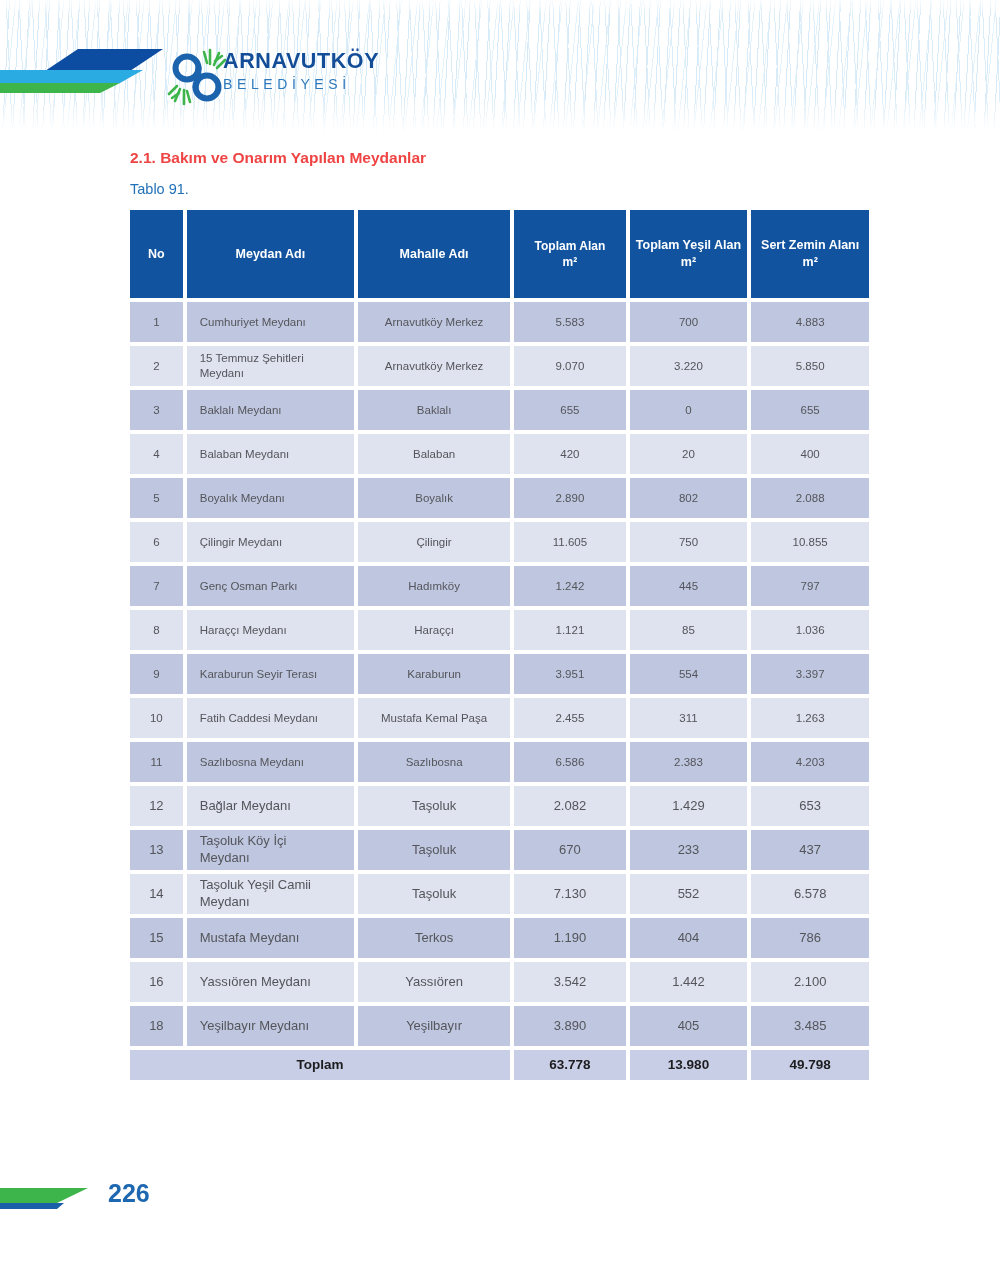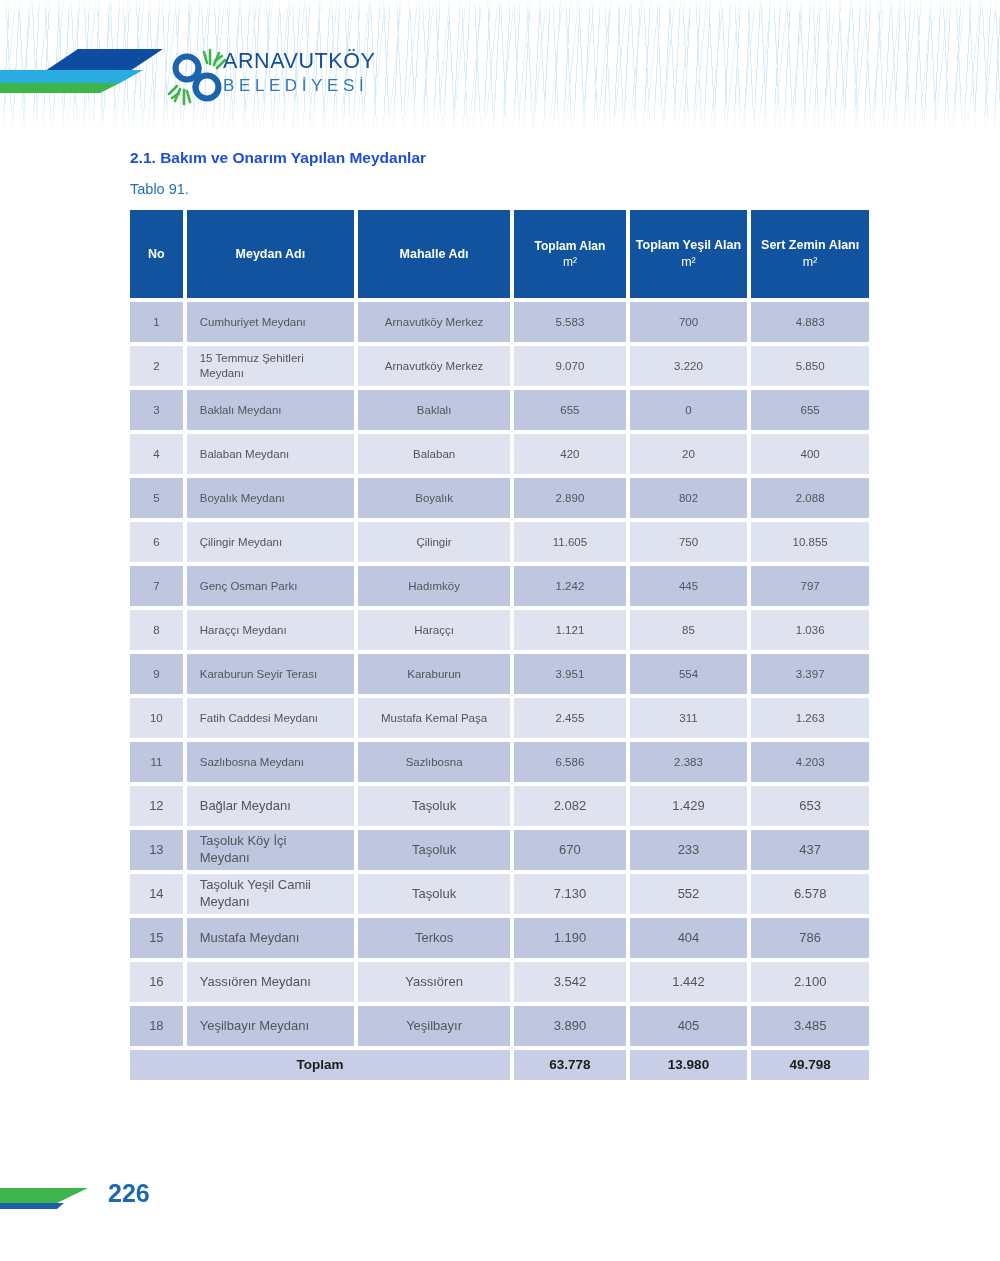--- a/index.html
+++ b/index.html
@@ -18,40 +18,40 @@
     position:absolute; top:0; left:0; width:1000px; height:136px;
     background:
       linear-gradient(to bottom, rgba(255,255,255,.85) 0, rgba(255,255,255,0) 12%, rgba(255,255,255,0) 70%, #ffffff 97%),
       repeating-linear-gradient(93deg,  transparent 0 9px,  #d6eaf8 9px 10px),
       repeating-linear-gradient(87.3deg, transparent 0 12px, #dbedf9 12px 13px),
       repeating-linear-gradient(95.6deg, transparent 0 15px, #e4f2fb 15px 16px);
   }
   .hero-shapes { position:absolute; top:45px; left:0; }
   .logo { position:absolute; top:42px; left:166px; }
   .wordmark { position:absolute; top:51px; left:223px; line-height:1; }
-  .wordmark .l1 { font-size:21.5px; font-weight:normal; letter-spacing:.6px; color:#134d97; }
-  .wordmark .l2 { font-size:17px; font-weight:500; letter-spacing:4.6px; color:#2e79bd; margin-top:4px; }
-
-  
-  .section-title { position:absolute; left:130px; top:149px; font-size:15.5px; font-weight:bold; color:#1d4ed8; }
+  .wordmark .l1 { font-size:21.5px; font-weight:bold; letter-spacing:.6px; color:#134d97; }
+  .wordmark .l2 { font-size:14px; font-weight:500; letter-spacing:4.6px; color:#2e79bd; margin-top:4px; }
+
+  
+  .section-title { position:absolute; left:130px; top:149px; font-size:15.5px; font-weight:bold; color:#ef4444; }
   .table-label   { position:absolute; left:130px; top:181px; font-size:14.5px; color:#2171b8; }
 
   
   table.squares {
     position:absolute; left:126px; top:206px;
     border-collapse:separate; border-spacing:4px;
     table-layout:fixed; width:747px;
   }
   th {
     background:#11539e; color:#ffffff; font-weight:bold;
     height:88px; font-size:12.5px; text-align:center; vertical-align:middle;
     line-height:1.35; padding:0 4px;
   }
   th:nth-child(4) { font-size:12px; }
-  th .unit { display:block; font-weight:normal; }
+  th .unit { display:block; font-weight:bold; }
   td {
     height:40px; text-align:center; vertical-align:middle;
     color:#54555a; font-size:11.5px; padding:2px 4px; line-height:1.3;
   }
   tbody tr:nth-child(odd)  td { background:#bfc7e0; }
   tbody tr:nth-child(even) td { background:#dfe2ef; }
   tbody tr:nth-child(n+12) td { font-size:13px; }
   td.c-meydan { text-align:left; padding-left:13px; padding-right:36px; }
   tfoot td {
     background:#c7cee5; color:#1d1d1f; font-weight:bold;

